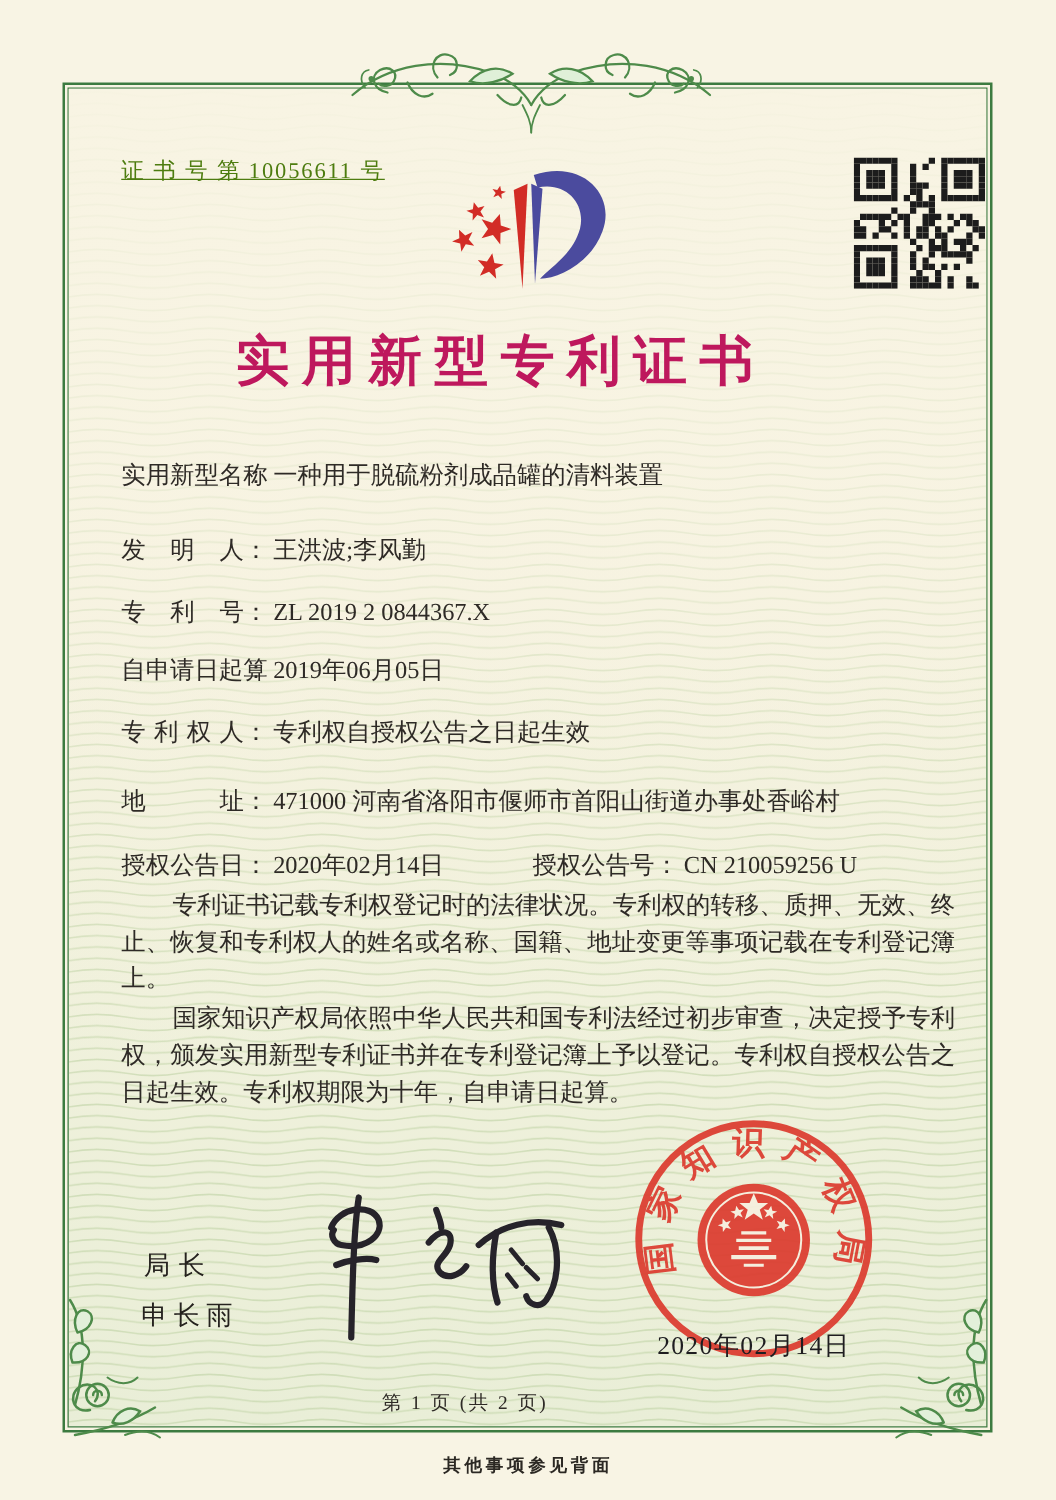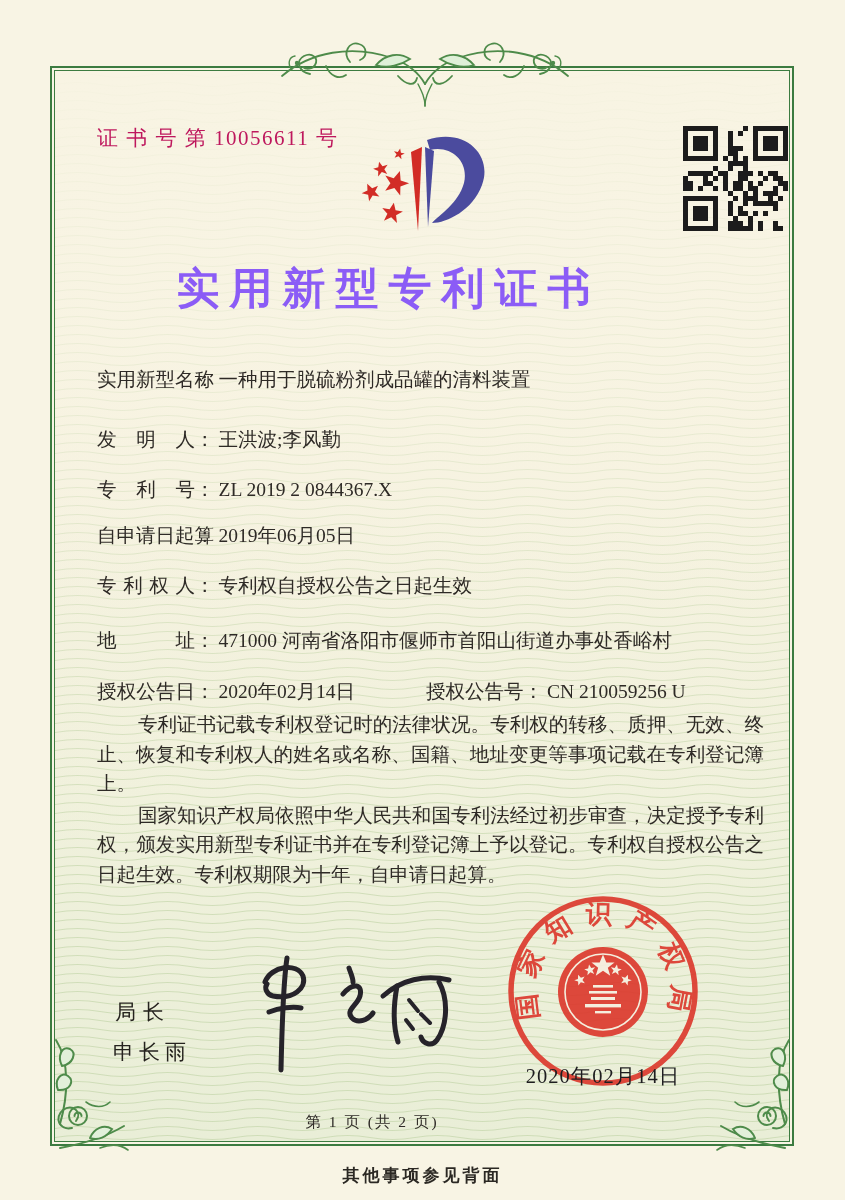--- a/index.html
+++ b/index.html
@@ -16,39 +16,39 @@
   .frame-inner{
     position:absolute;inset:2px;border:1px solid #3c7b40;
     background:linear-gradient(180deg,#f8f4e3 0%,#f6f2e0 38%,#f0f1dc 68%,#e9eed7 100%);
   }
   .waves{position:absolute;inset:0;width:100%;height:100%;opacity:.55;}
   .wave-mute{
     position:absolute;inset:0;
     background:linear-gradient(180deg,rgba(248,244,227,.95) 0%,rgba(248,244,227,.6) 30%,rgba(244,242,222,.25) 52%,rgba(236,239,215,0) 75%);
   }
   .abs{position:absolute;}
-  .cert-no{left:97px;top:124px;font-size:21px;letter-spacing:1.5px;color:#be185d;}
+  .cert-no{left:97px;top:124px;font-size:18px;letter-spacing:1.5px;color:#4d7c0f;text-decoration:underline;}
   .title{
-    left:4px;top:260px;width:769px;text-align:center;
-    font-size:43px;font-weight:700;letter-spacing:10px;color:#8b5cf6;
+    left:16px;top:260px;width:769px;text-align:center;
+    font-size:43px;font-weight:700;letter-spacing:10px;color:#be185d;
   }
   .fields{left:97px;top:366px;width:670px;font-size:19.5px;}
   .f-row{position:absolute;left:0;white-space:nowrap;}
   .f-label{display:inline-block;width:98px;text-align:justify;text-align-last:justify;vertical-align:top;}
   .f-colon{display:inline-block;}
   .f-value{display:inline-block;margin-left:4px;}
   .grant-number{position:absolute;left:329px;top:0;white-space:nowrap;}
   .paras{left:97px;top:710px;width:667px;}
   .paras p{margin:0;font-size:19.5px;line-height:29.5px;text-indent:2.1em;text-align:justify;}
   .paras p + p{margin-top:2px;}
   .director-title{left:115px;top:998px;font-size:21px;letter-spacing:7px;color:#25221e;}
   .director-name{left:113px;top:1038px;font-size:21px;letter-spacing:5px;color:#25221e;}
   .seal-date{left:500px;top:1062px;width:206px;text-align:center;font-size:20.5px;letter-spacing:1px;color:#1e1d20;}
   .page-num{left:0;top:1112px;width:744px;text-align:center;font-size:15.5px;color:#2e2a26;letter-spacing:2px;}
-  .back-note{left:0;top:1164px;width:845px;text-align:center;font-size:17px;font-weight:600;letter-spacing:3px;color:#2b2823;}
+  .back-note{left:0;top:1164px;width:845px;text-align:center;font-size:14px;font-weight:600;letter-spacing:3px;color:#2b2823;}
   svg{display:block;}
 </style>
 </head>
 <body>
 
 <div class="frame">
   <div class="frame-inner">
 
     <svg class="waves" xmlns="http://www.w3.org/2000/svg" preserveAspectRatio="none">
       <defs>

